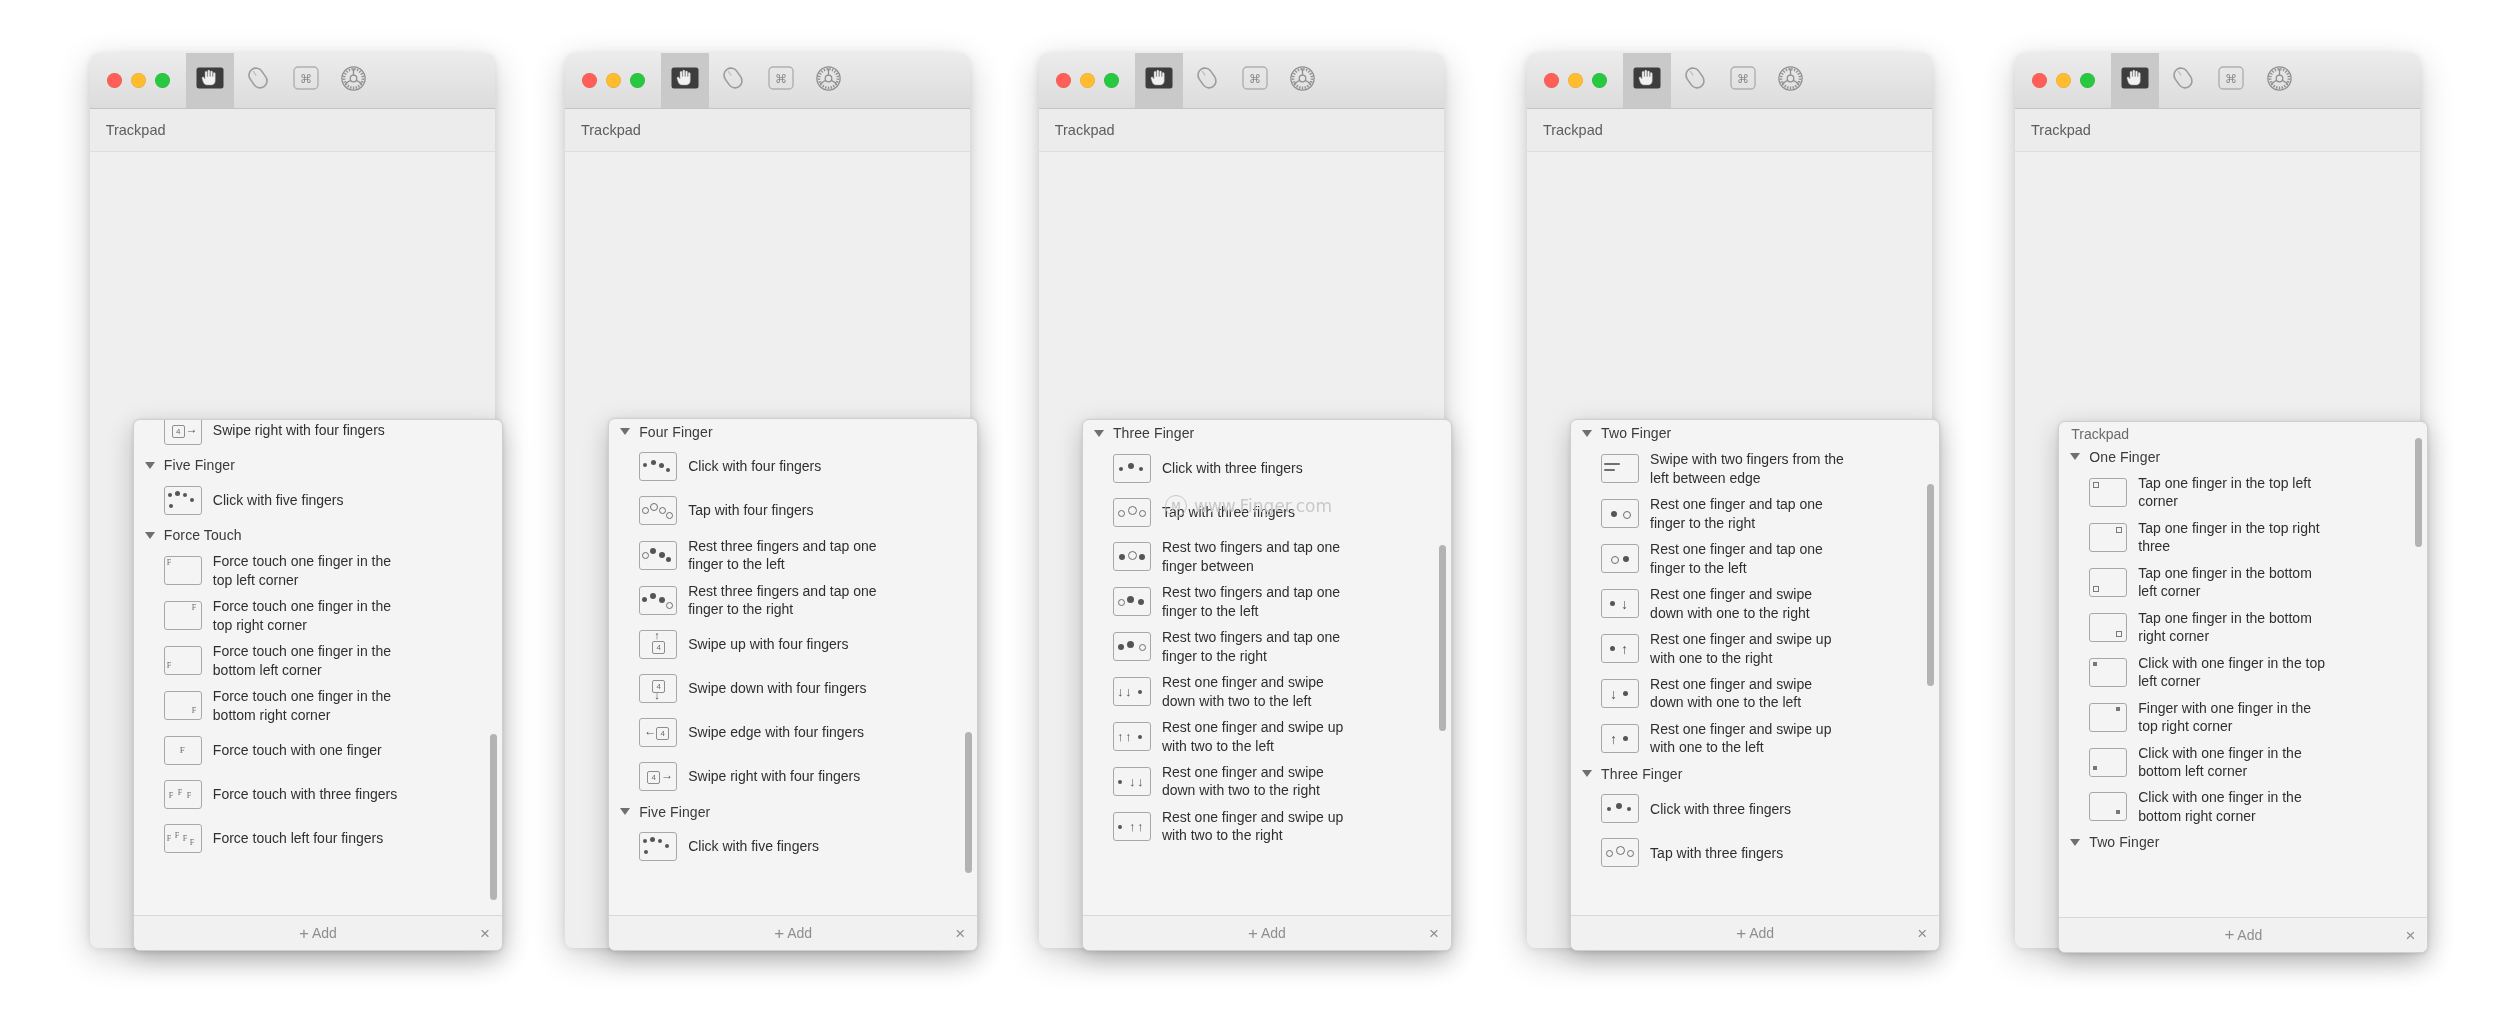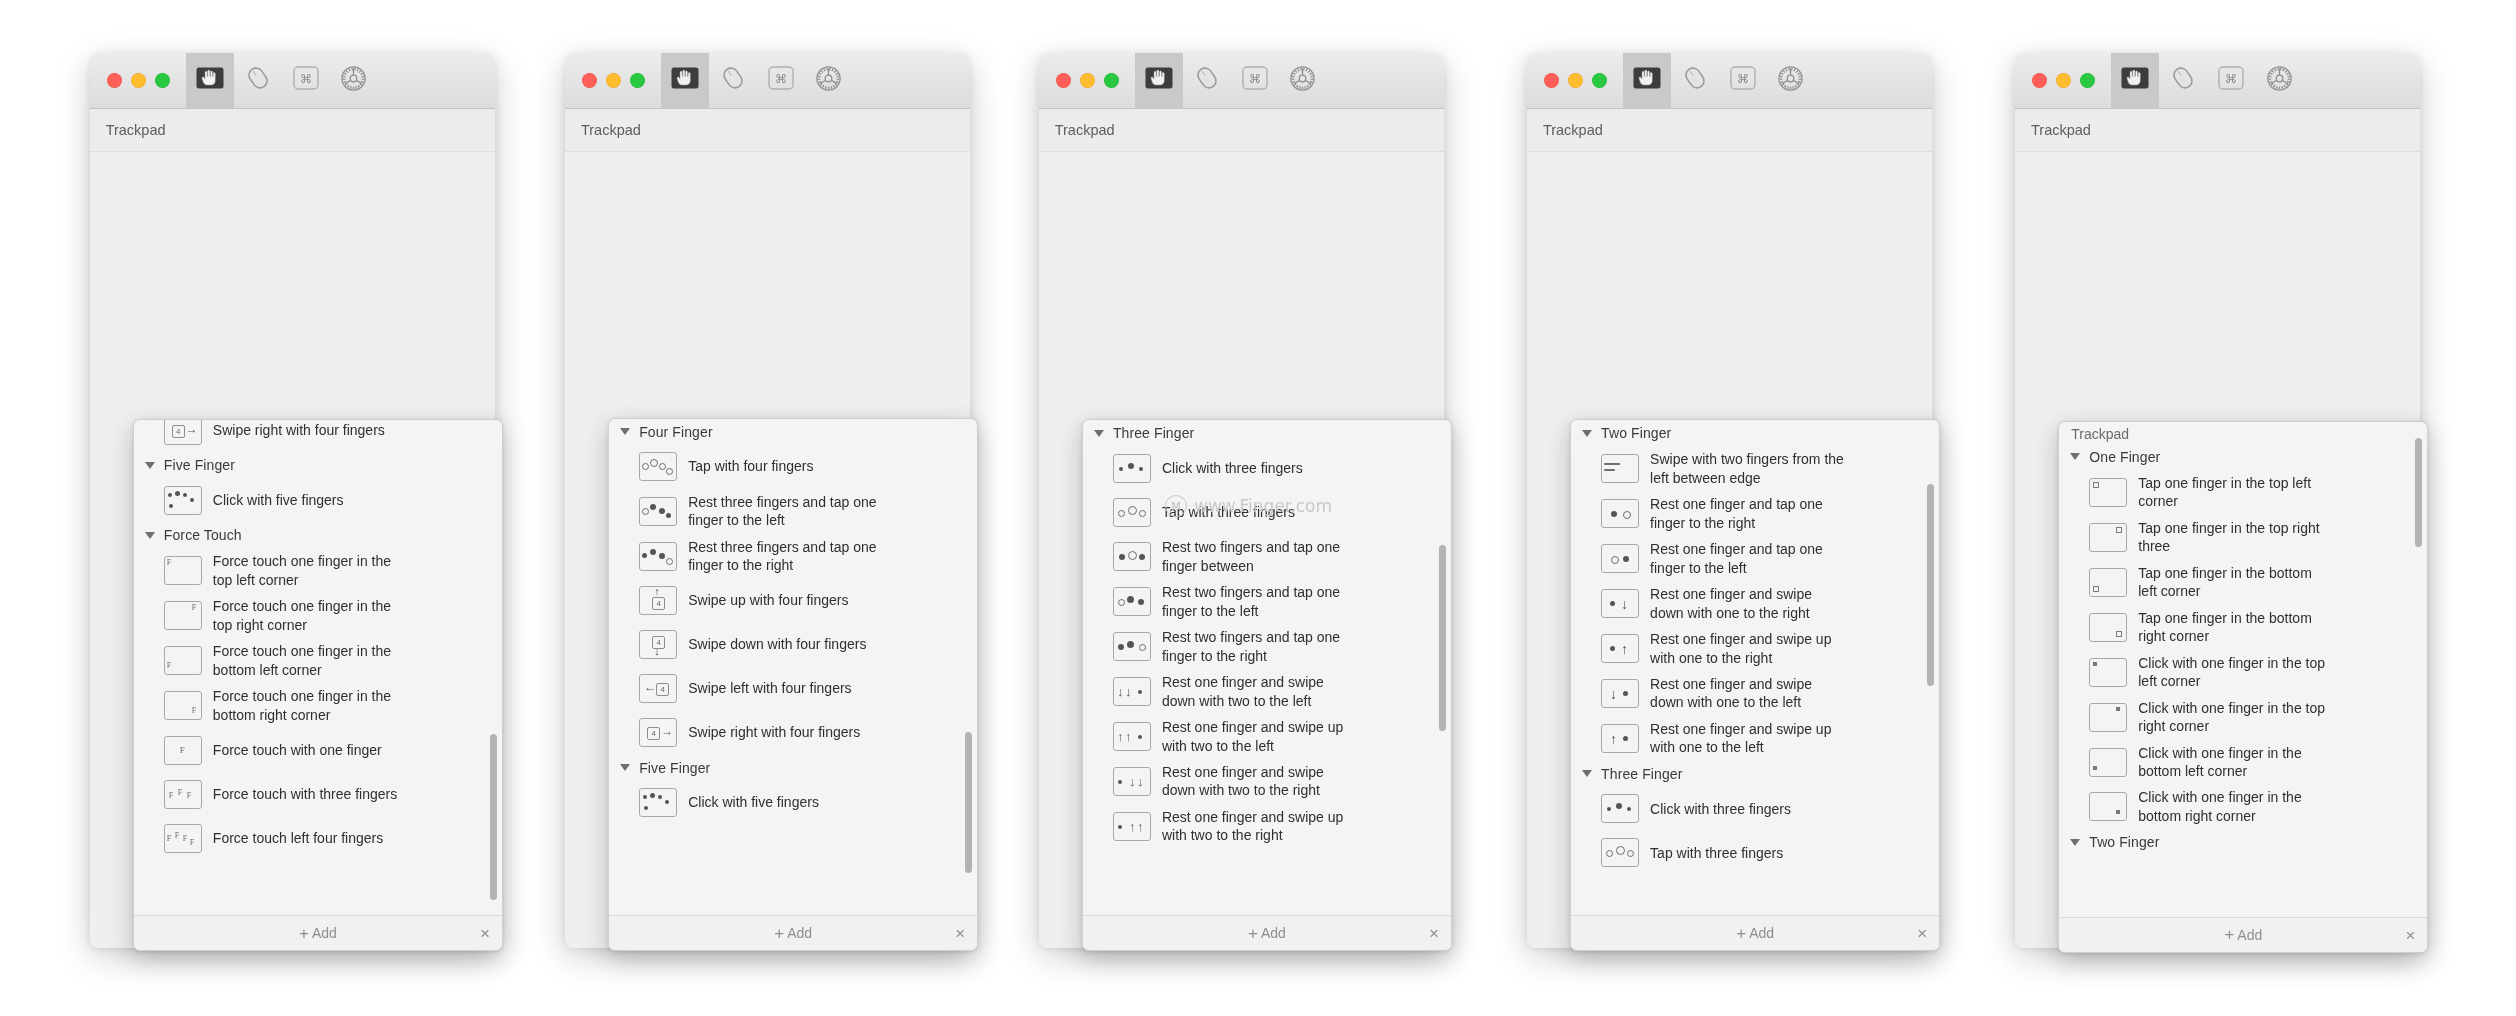--- a/index.html
+++ b/index.html
@@ -346,20 +346,29 @@
     <div class="pop" style="left:608.1933842239185px;top:417.7328244274809px;width:368.117048346056px;height:531.3689567430025px;">
       <div class="arrow" style="top:267.2px;"></div>
       <div class="poplist">
         <div class="scroller" style="top:0px;">
           <div class="grouphdr">
             <span class="tri"></span>
             <span>Four Finger</span>
           </div>
           <div class="row">
             <div class="glyph">
+              <span class="d f" style="left:3px;top:10px;width:4px;height:4px;"></span>
+              <span class="d f" style="left:11px;top:7px;width:5px;height:5px;"></span>
+              <span class="d f" style="left:19px;top:10px;width:5px;height:5px;"></span>
+              <span class="d f" style="left:26px;top:15px;width:4px;height:4px;"></span>
+            </div>
+            <div class="rowtxt">Click with four fingers</div>
+          </div>
+          <div class="row">
+            <div class="glyph">
               <span class="d o" style="left:2px;top:10px;width:5px;height:5px;"></span>
               <span class="d o" style="left:10px;top:6px;width:6px;height:6px;"></span>
               <span class="d o" style="left:19px;top:10px;width:5px;height:5px;"></span>
               <span class="d o" style="left:26px;top:15px;width:5px;height:5px;"></span>
             </div>
             <div class="rowtxt">Tap with four fingers</div>
           </div>
           <div class="row">
             <div class="glyph">
               <span class="d o" style="left:2px;top:10px;width:5px;height:5px;"></span>
@@ -390,21 +399,21 @@
               <span class="numbox" style="left:12px;top:5px;width:11px;height:11px;">4</span>
               <span class="arrowg" style="left:14px;top:15px;font-size:11px;">↓</span>
             </div>
             <div class="rowtxt">Swipe down with four fingers</div>
           </div>
           <div class="row">
             <div class="glyph">
               <span class="numbox" style="left:16px;top:8px;width:11px;height:11px;">4</span>
               <span class="arrowg" style="left:4px;top:6px;font-size:12px;">←</span>
             </div>
-            <div class="rowtxt">Swipe left with four fingers</div>
+            <div class="rowtxt">Swipe edge with four fingers</div>
           </div>
           <div class="row">
             <div class="glyph">
               <span class="numbox" style="left:7px;top:8px;width:11px;height:11px;">4</span>
               <span class="arrowg" style="left:21px;top:6px;font-size:12px;">→</span>
             </div>
             <div class="rowtxt">Swipe right with four fingers</div>
           </div>
           <div class="grouphdr">
             <span class="tri"></span>
@@ -781,21 +790,21 @@
           <div class="row">
             <div class="glyph">
               <span class="sq" style="left:3px;top:3px;width:4px;height:4px;"></span>
             </div>
             <div class="rowtxt">Click with one finger in the top left corner</div>
           </div>
           <div class="row">
             <div class="glyph">
               <span class="sq" style="left:26px;top:3px;width:4px;height:4px;"></span>
             </div>
-            <div class="rowtxt">Click with one finger in the top right corner</div>
+            <div class="rowtxt">Finger with one finger in the top right corner</div>
           </div>
           <div class="row">
             <div class="glyph">
               <span class="sq" style="left:3px;top:17px;width:4px;height:4px;"></span>
             </div>
             <div class="rowtxt">Click with one finger in the bottom left corner</div>
           </div>
           <div class="row">
             <div class="glyph">
               <span class="sq" style="left:26px;top:17px;width:4px;height:4px;"></span>

